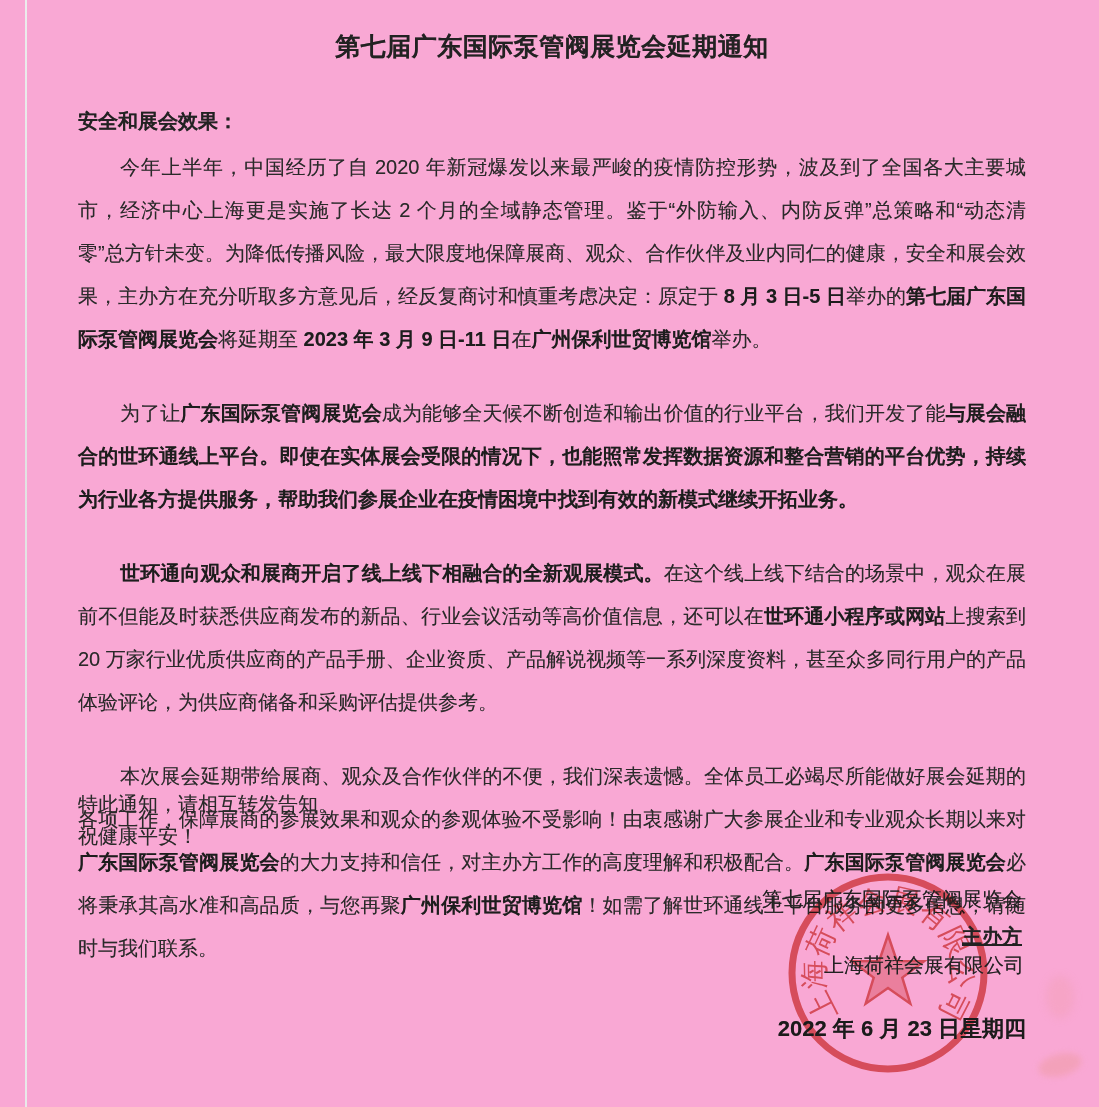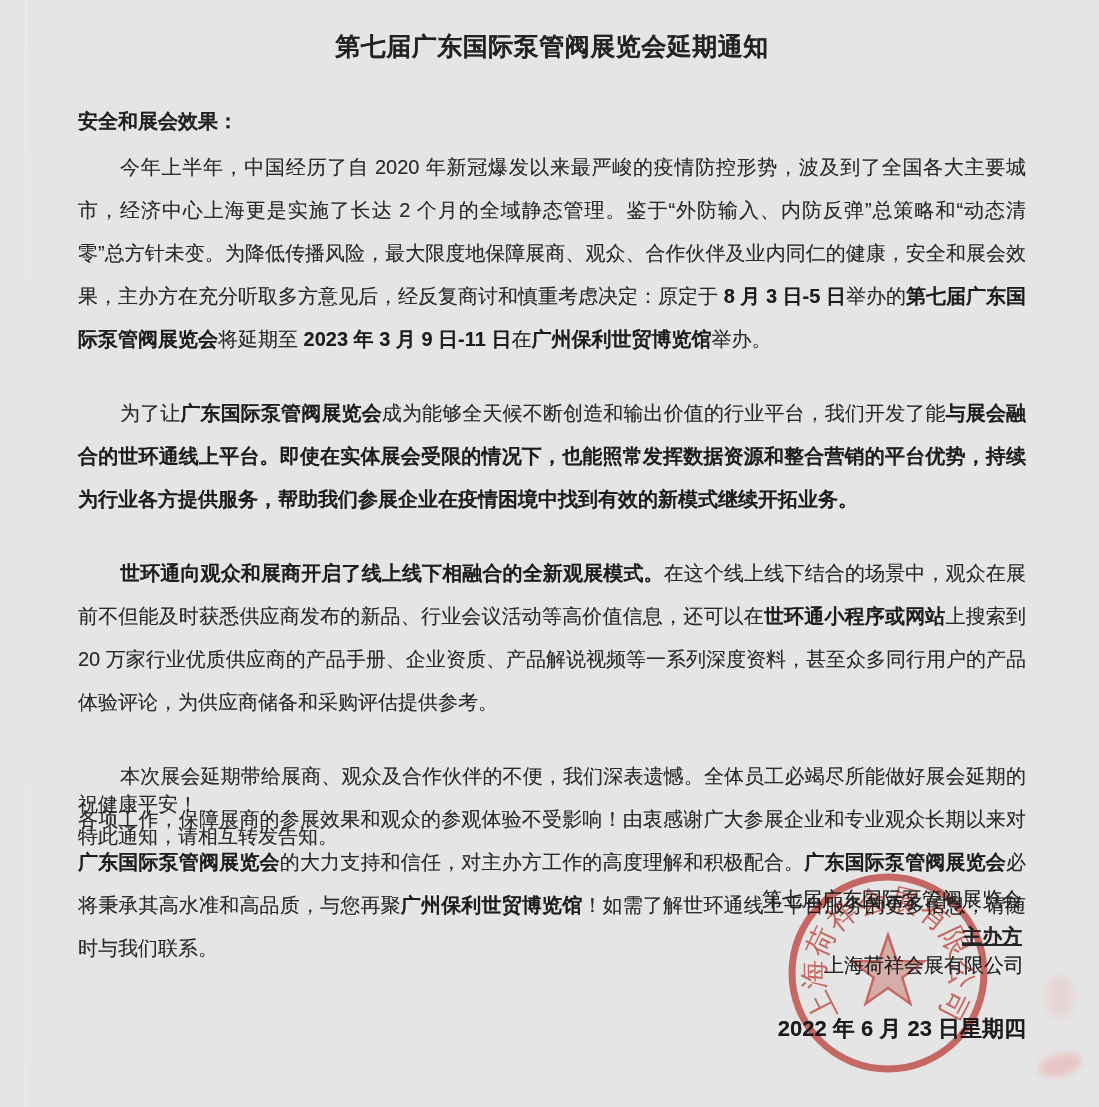--- a/index.html
+++ b/index.html
@@ -1,18 +1,18 @@
 <!DOCTYPE html>
 <html><head>
 <meta charset="utf-8">
 <style>
   html,body{margin:0;padding:0;background:#fff;}
   .page{
     position:relative;width:1099px;height:1107px;overflow:hidden;
-    background:#e5e5e5;color:#262626;
+    background:#f9a8d4;color:#262626;
     font-family:"Liberation Sans",sans-serif;
   }
   .scan-edge{
     position:absolute;left:25px;top:0;width:2px;height:100%;
     background:linear-gradient(to bottom,#ececec,#e2e2e2 40%,#e9e9e9);
   }
   .doc-title{
     position:absolute;top:30px;left:78px;width:948px;margin:0;
     text-align:center;font-size:25px;font-weight:bold;color:#222;
     letter-spacing:.5px;text-shadow:0 0 .6px rgba(30,30,30,.55);
@@ -71,22 +71,22 @@
   <div class="salutation">安全和展会效果：</div>
 
   <div class="body-text" id="paragraphs">
       <p class="para"><span>今年上半年，中国经历了自 2020 年新冠爆发以来最严峻的疫情防控形势，波及到了全国各大主要城市，经济中心上海更是实施了长达 2 个月的全域静态管理。鉴于“外防输入、内防反弹”总策略和“动态清零”总方针未变。为降低传播风险，最大限度地保障展商、观众、合作伙伴及业内同仁的健康，安全和展会效果，主办方在充分听取多方意见后，经反复商讨和慎重考虑决定：原定于 </span><span class="b">8 月 3 日-5 日</span><span>举办的</span><span class="b">第七届广东国际泵管阀展览会</span><span>将延期至 </span><span class="b">2023 年 3 月 9 日-11 日</span><span>在</span><span class="b">广州保利世贸博览馆</span><span>举办。</span></p>
       <p class="para"><span>为了让</span><span class="b">广东国际泵管阀展览会</span><span>成为能够全天候不断创造和输出价值的行业平台，我们开发了能</span><span class="b">与展会融合的世环通线上平台。即使在实体展会受限的情况下，也能照常发挥数据资源和整合营销的平台优势，持续为行业各方提供服务，帮助我们参展企业在疫情困境中找到有效的新模式继续开拓业务。</span></p>
       <p class="para"><span class="b">世环通向观众和展商开启了线上线下相融合的全新观展模式。</span><span>在这个线上线下结合的场景中，观众在展前不但能及时获悉供应商发布的新品、行业会议活动等高价值信息，还可以在</span><span class="b">世环通小程序或网站</span><span>上搜索到 20 万家行业优质供应商的产品手册、企业资质、产品解说视频等一系列深度资料，甚至众多同行用户的产品体验评论，为供应商储备和采购评估提供参考。</span></p>
       <p class="para"><span>本次展会延期带给展商、观众及合作伙伴的不便，我们深表遗憾。全体员工必竭尽所能做好展会延期的各项工作，保障展商的参展效果和观众的参观体验不受影响！由衷感谢广大参展企业和专业观众长期以来对</span><span class="b">广东国际泵管阀展览会</span><span>的大力支持和信任，对主办方工作的高度理解和积极配合。</span><span class="b">广东国际泵管阀展览会</span><span>必将秉承其高水准和高品质，与您再聚</span><span class="b">广州保利世贸博览馆</span><span>！如需了解世环通线上平台服务的更多信息，请随时与我们联系。</span></p>
     </div>
 
   <div class="closing" id="closing">
+      <div>特此通知，请相互转发告知。</div>
       <div>祝健康平安！</div>
-      <div>特此通知，请相互转发告知。</div>
     </div>
 
   <div class="sig sig-org">第七届广东国际泵管阀展览会</div>
   <div class="sig sig-role">主办方</div>
   <div class="sig sig-company">上海荷祥会展有限公司</div>
   <div class="sig sig-date">2022 年 6 月 23 日星期四</div>
 
   <svg class="seal" id="seal-svg" viewBox="0 0 220 220" aria-hidden="true">
     <circle id="seal-ring" cx="110" cy="110" r="96" fill="none" stroke-width="7" stroke="#d4544c"></circle>
     <polygon id="seal-star" points="110,72 118.8,97.9 146.1,98.3 124.3,114.6 132.3,140.7 110,125 87.7,140.7 95.7,114.6 73.9,98.3 101.2,97.9" fill-opacity="0.45" stroke-width="2.5" fill="#d4544c" stroke="#d4544c"></polygon>

